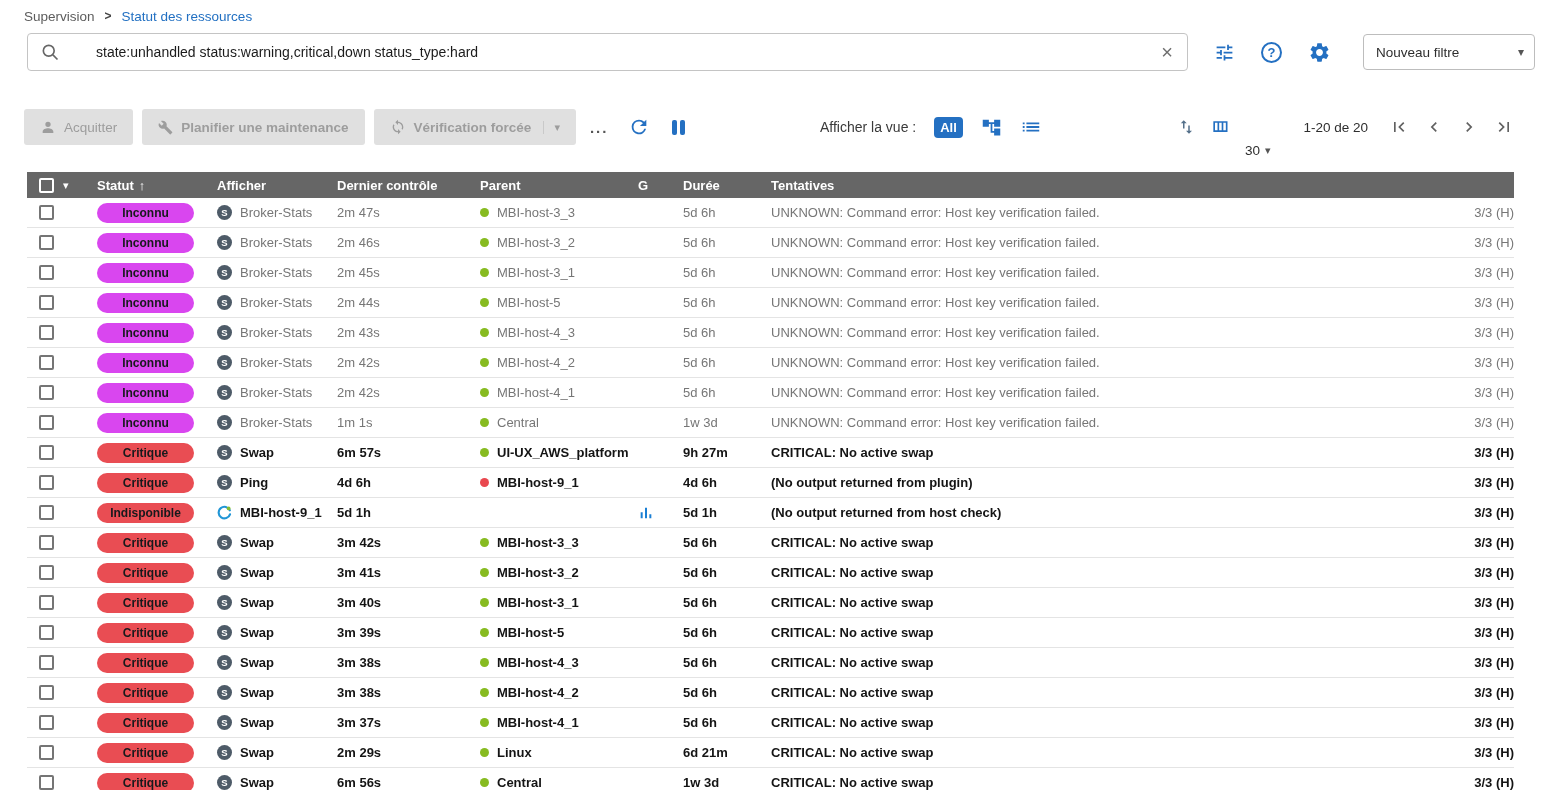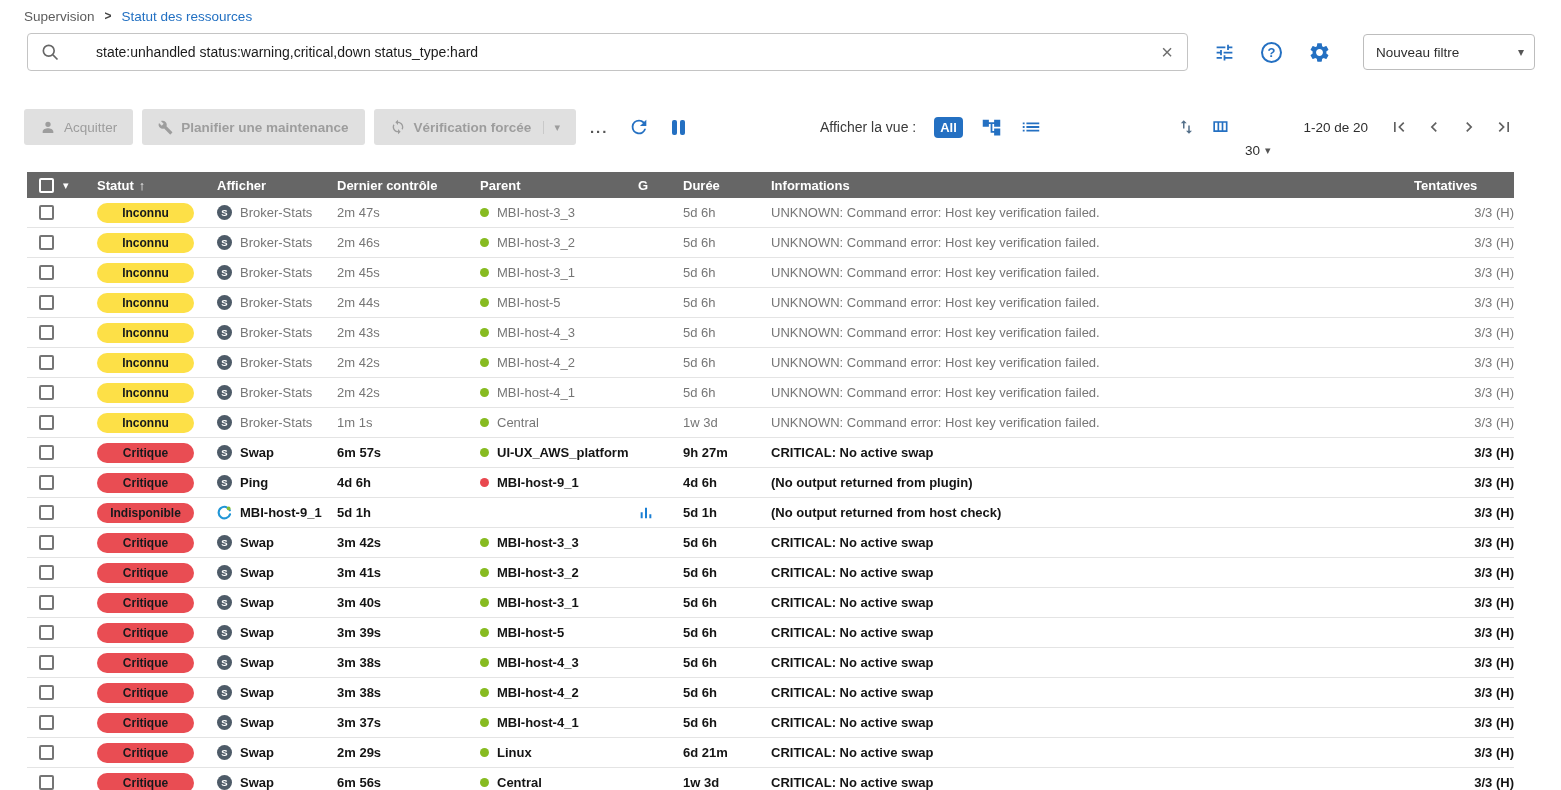--- a/index.html
+++ b/index.html
@@ -47,21 +47,21 @@
   .thead { background:#666; color:#fff; height:26px; font-size:13px; font-weight:700; }
   .thead .cell { display:flex; align-items:center; gap:5px; }
   .sort-arrow { font-size:13px; }
   .row { height:30px; border-bottom:1px solid #e4e4e4; font-size:13px; background:#fff; }
   .cell { overflow:hidden; white-space:nowrap; text-overflow:ellipsis; }
   .cb-cell { padding-left:12px; display:flex; align-items:center; }
   .cb { width:15px; height:15px; border:2px solid #757575; border-radius:2px; display:inline-block; background:#fff; cursor:pointer; flex:none; }
   .hcb { border-color:#fff; background:transparent; }
   .hcaret { color:#fff; font-size:11px; margin-left:4px; cursor:pointer; }
   .badge { display:inline-block; min-width:97px; text-align:center; padding:3px 0; border-radius:10px; font-size:12px; font-weight:700; color:#17191c; }
-  .badge.unknown { background:#fde047; }
+  .badge.unknown { background:#d946ef; }
   .badge.critical { background:#e94d53; }
   .res-cell, .parent-cell { display:flex; align-items:center; }
   .sicon { width:15px; height:15px; border-radius:50%; background:#4e5b68; color:#fff; font-size:9.5px; font-weight:700; display:inline-flex; align-items:center; justify-content:center; margin-right:8px; flex:none; }
   .hicon { margin-right:8px; display:inline-flex; flex:none; }
   .dot { width:9px; height:9px; border-radius:50%; display:inline-block; margin-right:8px; flex:none; }
   .dot.up { background:#87bb21; }
   .dot.down { background:#e9484f; }
   .tries-cell { text-align:right; }
   .row.unknown { color:#767676; font-weight:400; }
   .row.alert { color:#141414; font-weight:700; }
@@ -205,23 +205,20 @@
       </div>
     <div class="cell">
         <span>Parent</span>
       </div>
     <div class="cell">
         <span>G</span>
       </div>
     <div class="cell">
         <span>Durée</span>
       </div>
-    <div class="cell">
-        <span>Informations</span>
-      </div>
     <div class="cell tries-cell">
         <span>Tentatives</span>
       </div>
   </div>
   <div id="tbody">
       <div class="row unknown">
         <div class="cell cb-cell">
           <span class="cb"></span>
         </div>
         <div class="cell"><span class="badge unknown">Inconnu</span></div>

